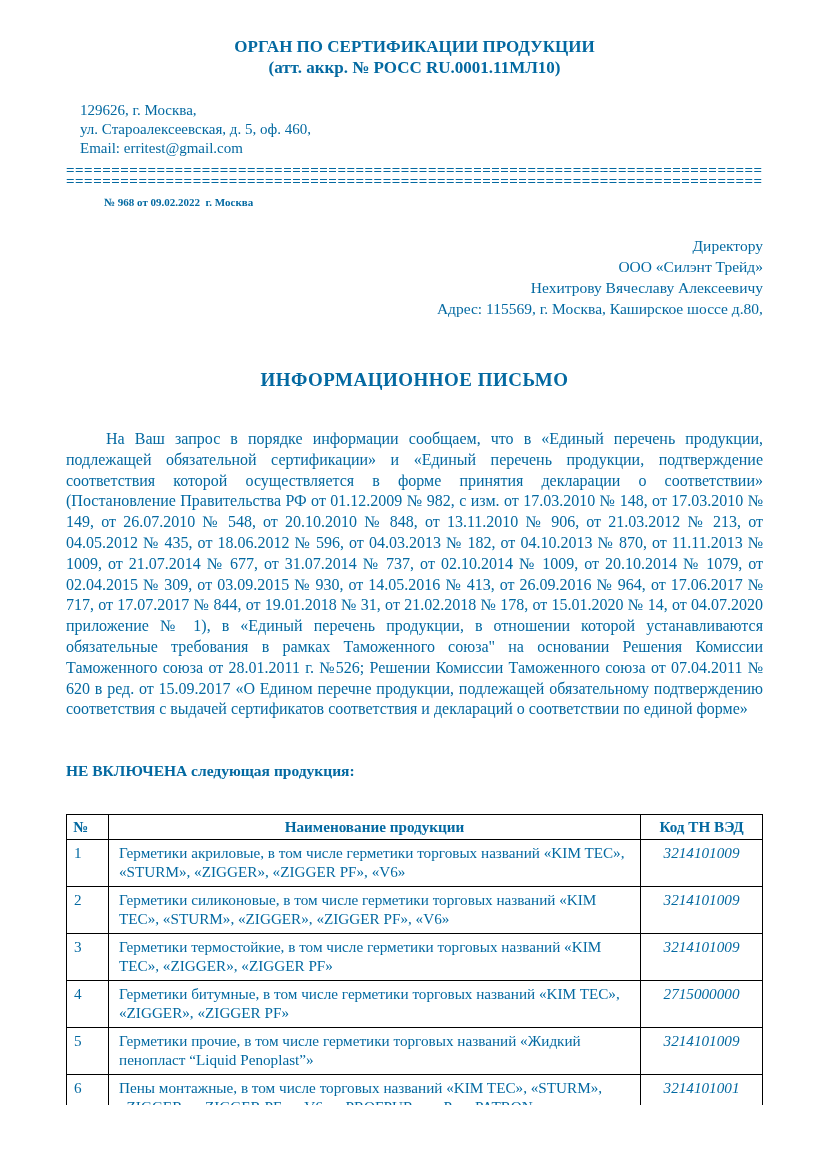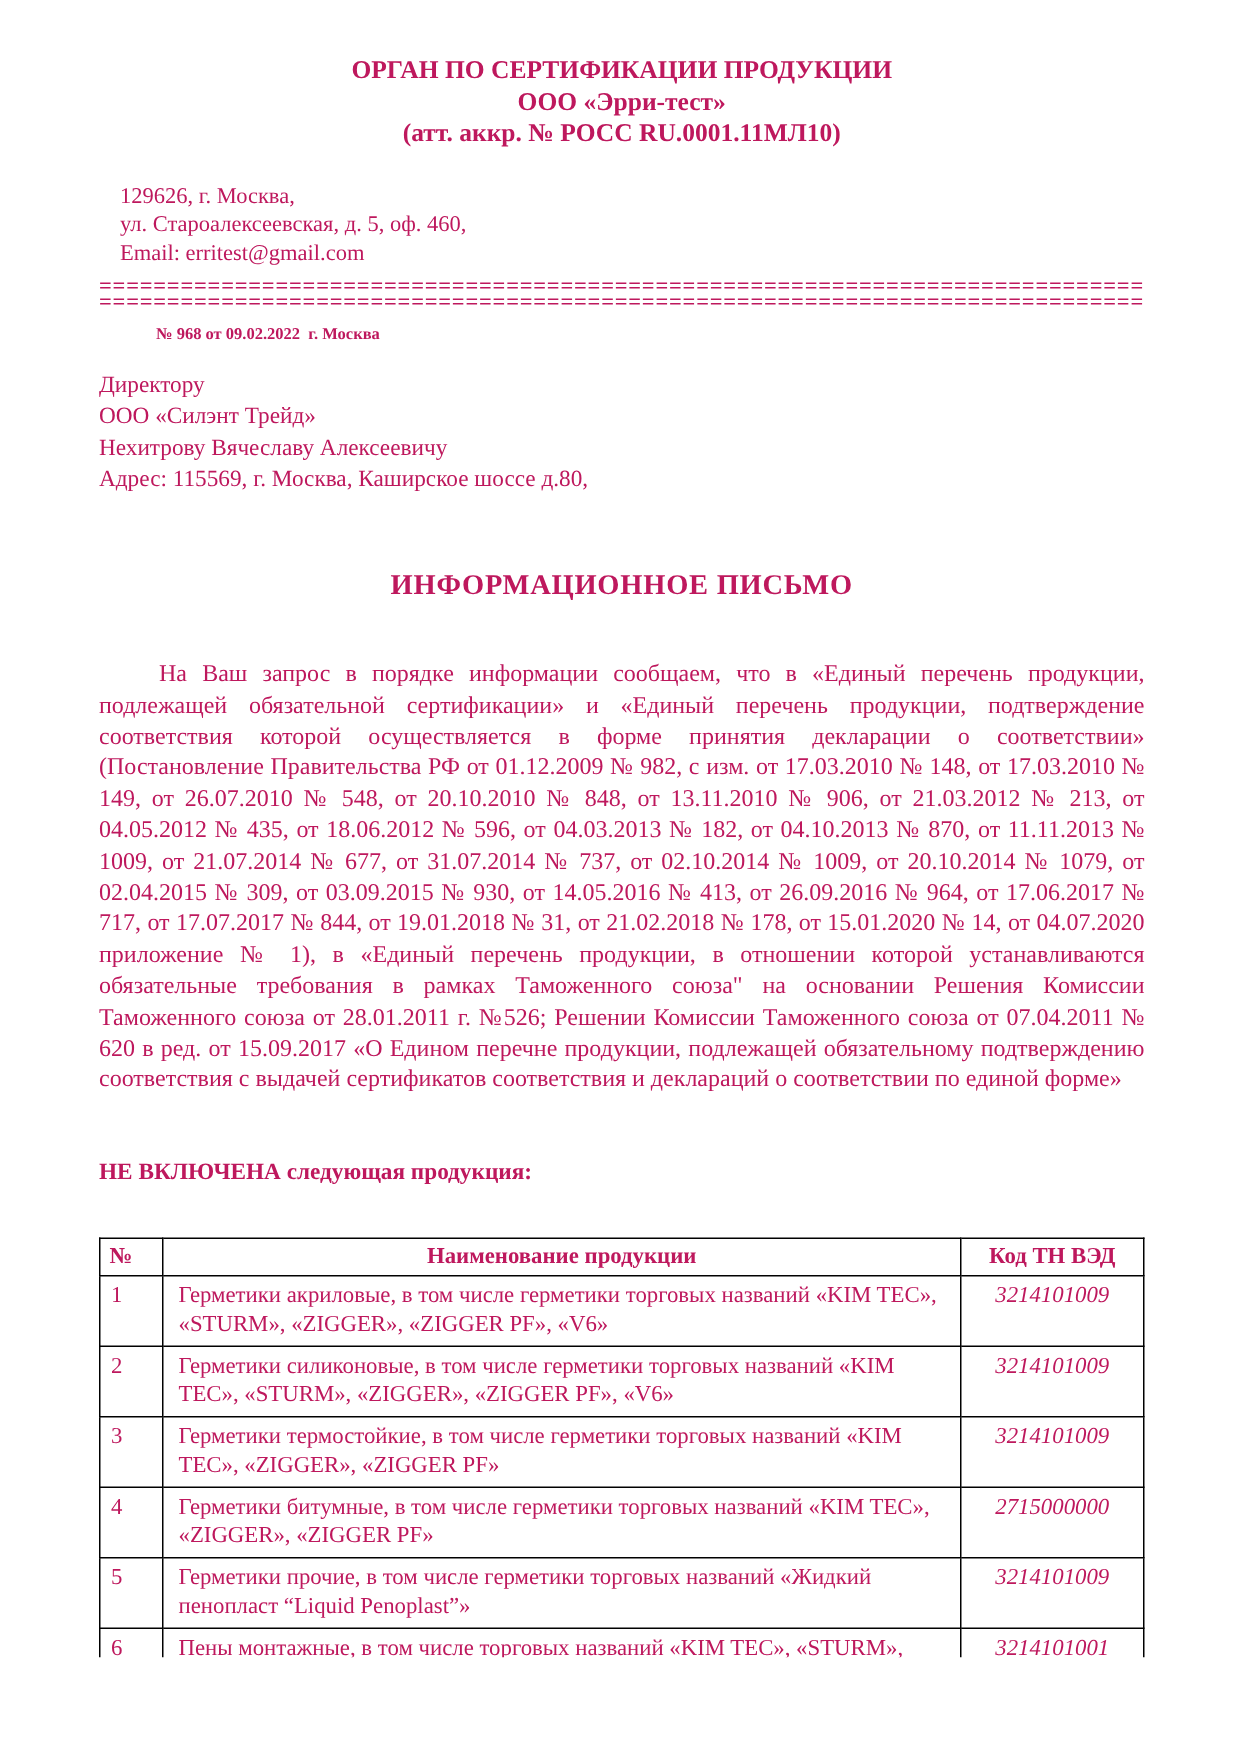--- a/index.html
+++ b/index.html
@@ -1,21 +1,21 @@
 <!DOCTYPE html>
 <html><head>
 <meta charset="utf-8">
 <style>
   * { margin: 0; padding: 0; box-sizing: border-box; }
   html, body { background: #ffffff; }
   .page {
     width: 827px;
     height: 1105px;
     background: #ffffff;
-    color: #be185d;
+    color: #0369a1;
     font-family: "Liberation Serif", "DejaVu Serif", serif;
     padding: 36px 64px 0 66px;
     overflow: hidden;
     position: relative;
   }
   .org-header {
     text-align: center;
     font-weight: bold;
     font-size: 17px;
     line-height: 21px;
@@ -39,21 +39,22 @@
     letter-spacing: 0.5px;
   }
   .ref-line {
     margin-top: 4px;
     padding-left: 38px;
     font-weight: bold;
     font-size: 11px;
     line-height: 21px;
   }
   .recipient {
-    margin-top: 12px;
+    margin-top: 22px;
+    text-align: right;
     font-size: 15.5px;
     line-height: 21px;
   }
   .recipient-last { padding-right: 62px; }
   .doc-title {
     margin-top: 48px;
     text-align: center;
     font-weight: bold;
     font-size: 19px;
     line-height: 25px;
@@ -94,21 +95,20 @@
   th.col-code, td.col-code { width: 122px; text-align: center; }
   td.col-code { padding: 3px 4px 4px 4px; font-style: italic; }
 </style>
 </head>
 <body>
 
 <div class="page">
 
   <header class="org-header">
     <div class="org-line">ОРГАН ПО СЕРТИФИКАЦИИ ПРОДУКЦИИ</div>
-    <div class="org-line">ООО «Эрри-тест»</div>
     <div class="org-line">(атт. аккр. № РОСС RU.0001.11МЛ10)</div>
   </header>
 
   <section class="contact">
     <div>129626, г. Москва,</div>
     <div>ул. Староалексеевская, д. 5, оф. 460,</div>
     <div>Email: erritest@gmail.com</div>
   </section>
 
   <div class="separator">

